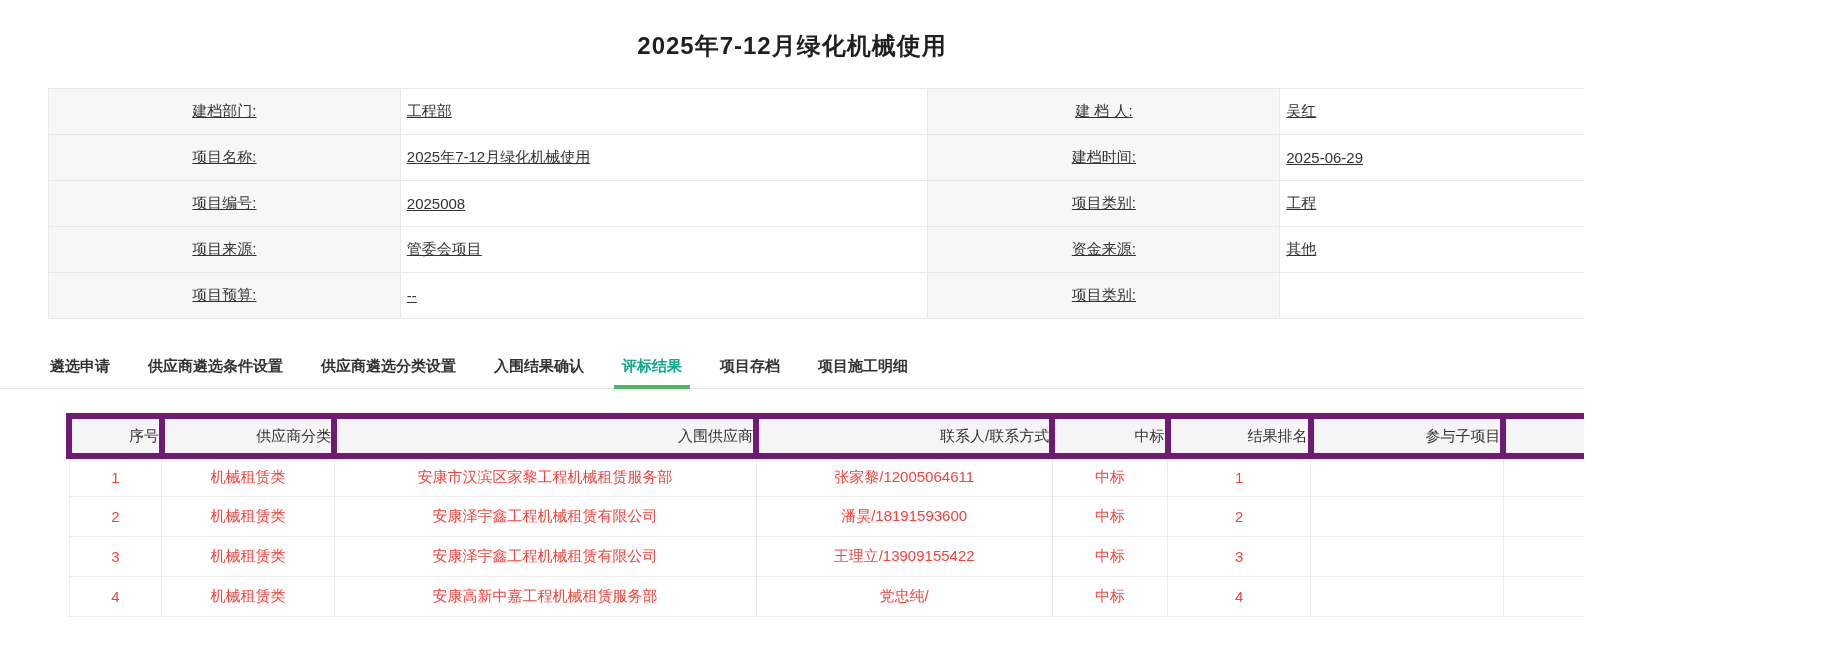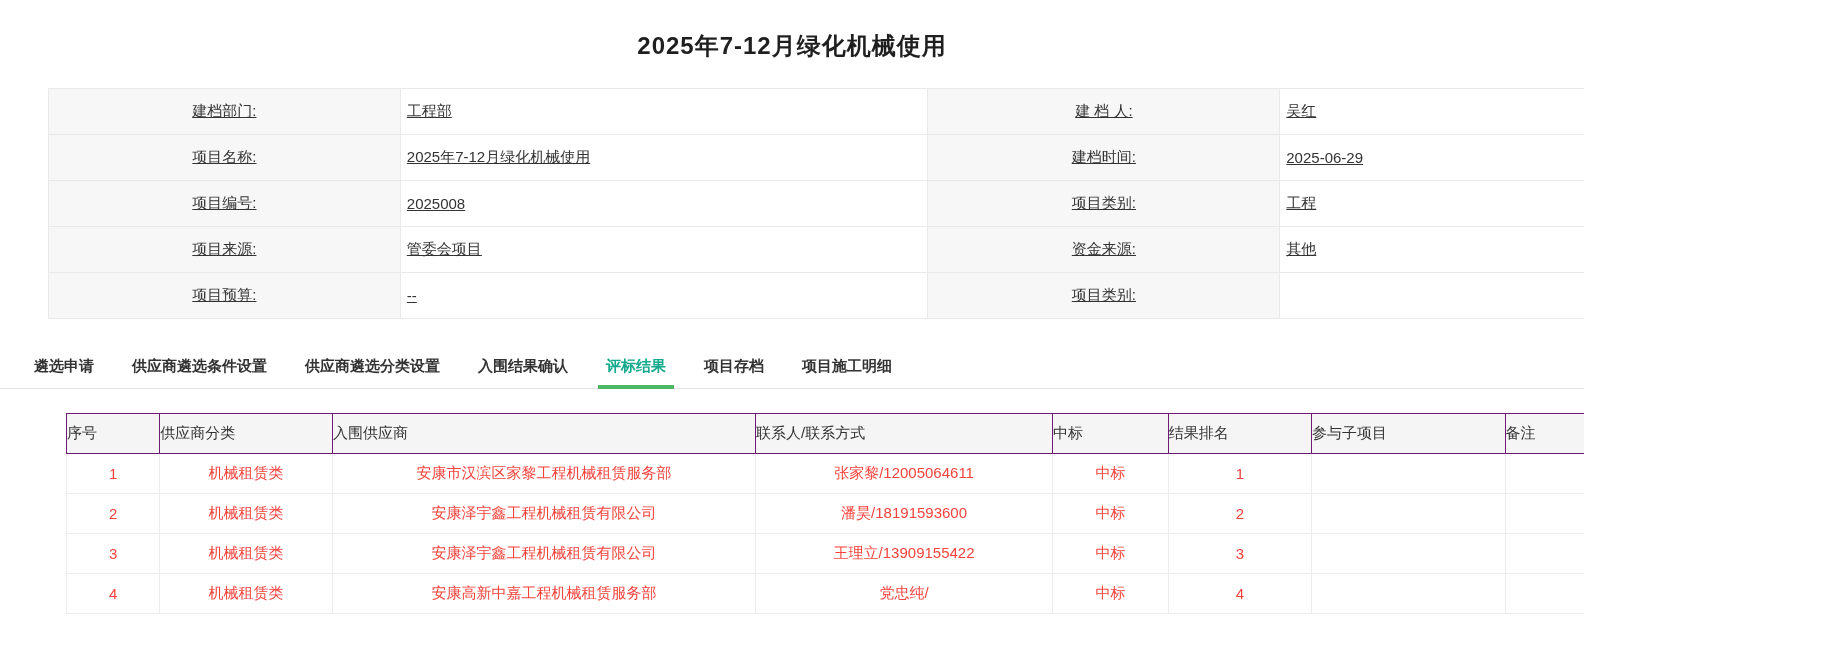--- a/index.html
+++ b/index.html
@@ -13,32 +13,32 @@
 
   
   .info-table { width:1760px; margin:26px auto 8px 48px; border-collapse:collapse;
     table-layout:fixed; font-size:15px;text-decoration:underline; }
   .info-table td { border:1px solid #e9e9e9; height:46px; vertical-align:middle; }
   .info-table td.lbl { background:#f7f7f7; text-align:center; color:#333; width:20%; }
   .info-table td.val { background:#fff; text-align:left; padding-left:6px; color:#333; width:30%; }
 
   
   .tabbar { margin-top:30px; width:100%; border-bottom:1px solid #e4e4e4;
-    padding-left:32px; display:flex; gap:34px; }
+    padding-left:48px; display:flex; gap:34px; }
   .tab { font-size:15px; font-weight:bold; color:#333; padding:8px 2px 12px 2px;
     cursor:pointer; position:relative; white-space:nowrap; }
   .tab.active { color:#12a98c; }
   .tab.active::after { content:""; position:absolute; left:-6px; right:-6px; bottom:-1px;
     height:4px; background:#4cb865; }
 
   
   .results { width:1728px; margin:24px 54px 0 66px; border-collapse:collapse;
     table-layout:fixed; font-size:15px; }
-  .results th { background:#f5f5f5; border:1px solid #701a75; height:40px;
-    font-weight:normal; color:#333; text-align:left; }
+  .results th { background:#f5f5f5; border:6px solid #701a75; height:40px;
+    font-weight:normal; color:#333; text-align:right; }
   .results td { border:1px solid #ececec; height:40px; text-align:center;
     color:#f5433c; background:#fff; }
   col.c-seq{width:5.4%} col.c-cat{width:10%} col.c-sup{width:24.5%}
   col.c-con{width:17.2%} col.c-win{width:6.7%} col.c-rank{width:8.3%}
   col.c-sub{width:11.2%} col.c-note{width:16.7%}
 </style>
 </head>
 <body>
 
 <div class="page">

